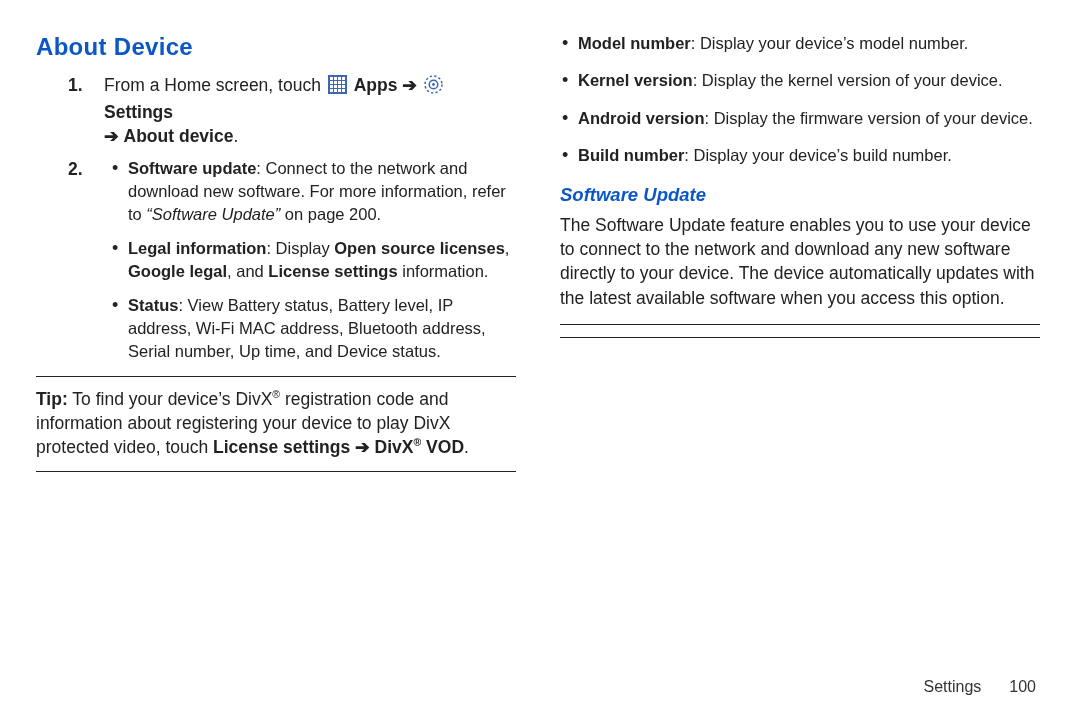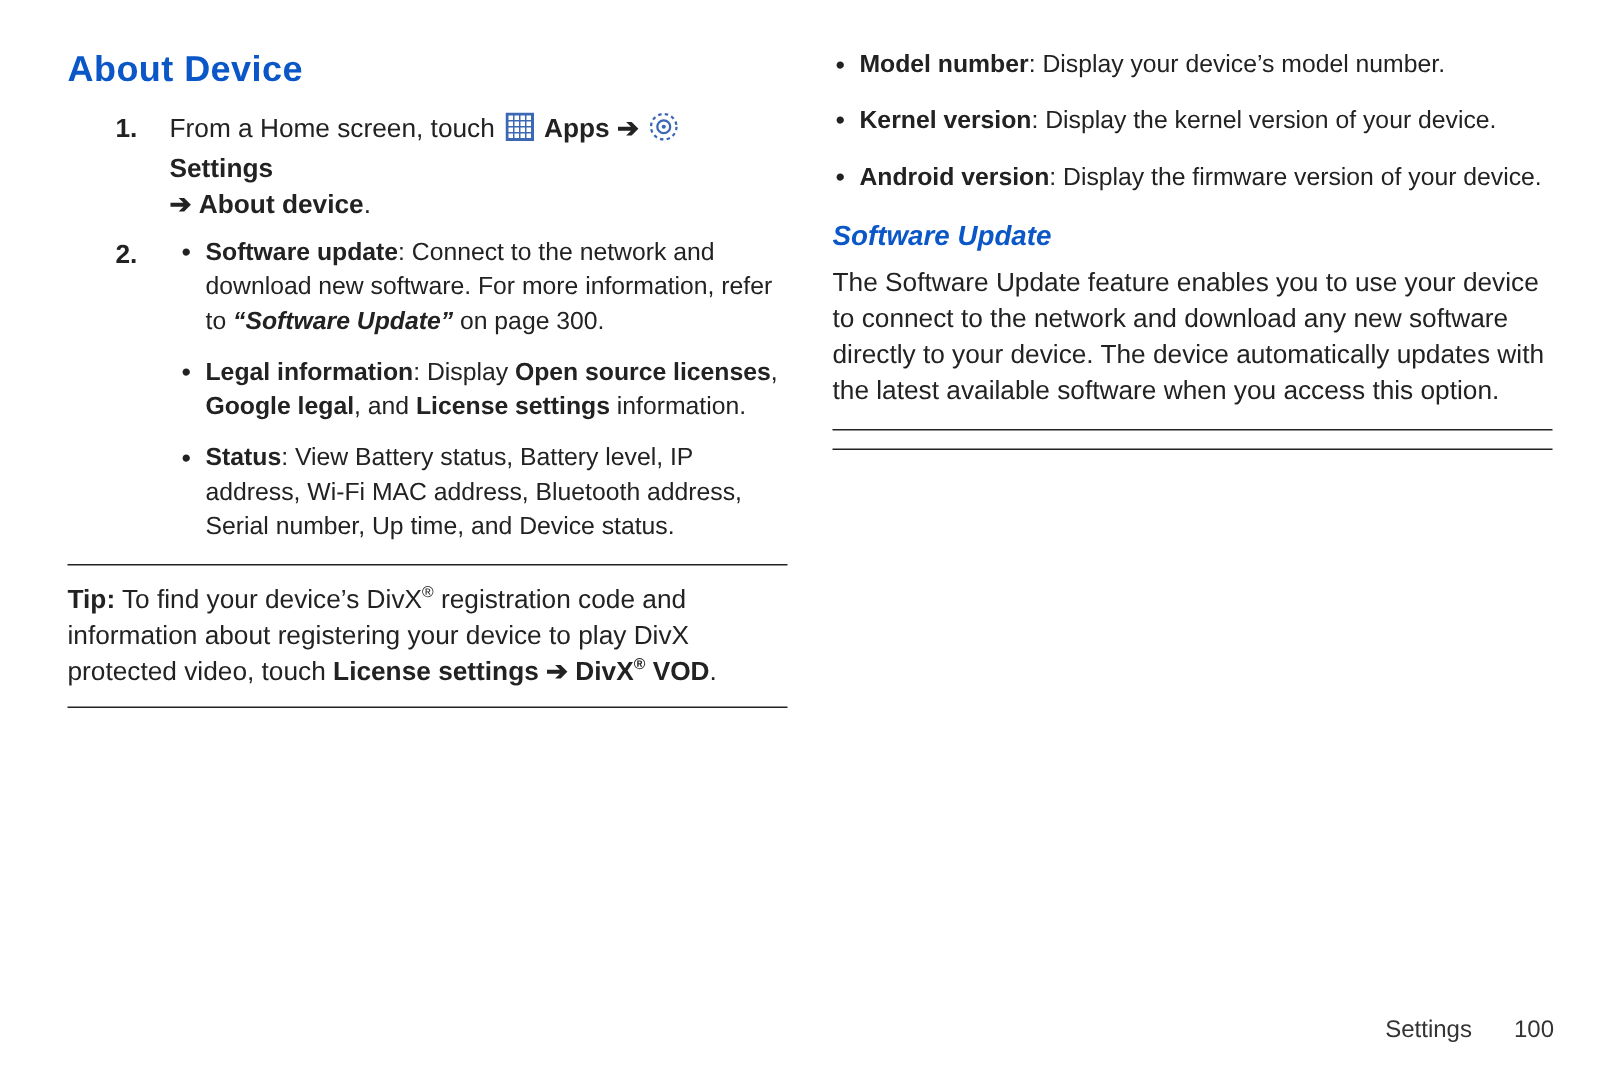--- a/index.html
+++ b/index.html
@@ -6,21 +6,21 @@
   body{
     width:1080px;height:720px;
     font-family:Arial,Helvetica,sans-serif;
     font-size:17.5px;
     color:#222;
     position:relative;
     box-sizing:border-box;
     padding:30px 36px 28px 36px;
     line-height:1.38;
   }
-  .cols{display:flex;gap:30px;justify-content:center;}
+  .cols{display:flex;gap:44px;}
   .col{width:480px;}
   h1.sect{
     font-family:"Arial Black",Arial,sans-serif;
     font-weight:900;
     color:#0b57c7;
     font-size:24px;
     letter-spacing:0.3px;
     margin:0 0 10px 0;
   }
   h2.sub{
@@ -38,21 +38,21 @@
     position:absolute;left:32px;top:0;
     font-weight:700;
   }
   ul.bullets,ul.bullets2{list-style:none;margin:6px 0 0 0;padding:0;}
   ul.bullets>li{position:relative;padding-left:24px;margin:4px 0 10px 0;}
   ul.bullets>li::before{content:"•";position:absolute;left:8px;top:-1px;font-size:18px;}
   ul.bullets2>li{position:relative;padding-left:18px;margin:0 0 14px 0;}
   ul.bullets2>li::before{content:"•";position:absolute;left:2px;top:-1px;font-size:18px;}
   .denser{font-size:16.5px;line-height:1.42;}
   .b{font-weight:700;}
-  .bi{font-weight:700;font-style:italic;}
+  .bi{font-weight:400;font-style:italic;}
   sup{font-size:0.6em;vertical-align:super;line-height:0;}
   .hr{border:none;border-top:1px solid #222;margin:12px 0 10px 0;}
   .ico{display:inline-block;vertical-align:-3px;margin:0 2px;}
   .footer{
     position:absolute;
     right:44px;bottom:22px;
     font-size:16px;
     color:#333;
     display:flex;gap:28px;
   }
@@ -106,21 +106,21 @@
         <span class="b">Settings</span>
         <br>
         <span class="b">➔</span>
         <span class="b"> </span><span class="b">About device</span><span>.</span>
       </li>
 
       <li>
         <span class="stepnum">2.</span>
         <ul class="bullets denser">
           <li>
-            <span class="b">Software update</span><span>: Connect to the network and download new software. For more information, refer to </span><span class="bi">“Software Update”</span><span> on page 300.</span>
+            <span class="b">Software update</span><span>: Connect to the network and download new software. For more information, refer to </span><span class="bi">“Software Update”</span><span> on page 200.</span>
           </li>
           <li>
             <span class="b">Legal information</span><span>: Display </span><span class="b">Open source licenses</span><span>, </span><span class="b">Google legal</span><span>, and </span><span class="b">License settings</span><span> information.</span>
           </li>
           <li>
             <span class="b">Status</span><span>: View Battery status, Battery level, IP address, Wi-Fi MAC address, Bluetooth address, Serial number, Up time, and Device status.</span>
           </li>
         </ul>
       </li>
     </ol>
@@ -138,20 +138,23 @@
     <ul class="bullets2 denser" style="margin-top:2px">
       <li>
         <span class="b">Model number</span><span>: Display your device’s model number.</span>
       </li>
       <li>
         <span class="b">Kernel version</span><span>: Display the kernel version of your device.</span>
       </li>
       <li>
         <span class="b">Android version</span><span>: Display the firmware version of your device.</span>
       </li>
+      <li>
+        <span class="b">Build number</span><span>: Display your device’s build number.</span>
+      </li>
     </ul>
 
     <h2 class="sub">Software Update</h2>
     <p style="margin:2px 0 14px 0">The Software Update feature enables you to use your device to connect to the network and download any new software directly to your device. The device automatically updates with the latest available software when you access this option.</p>
 
     <hr class="hr">
     <hr class="hr">
   </div>
 
 </div>

